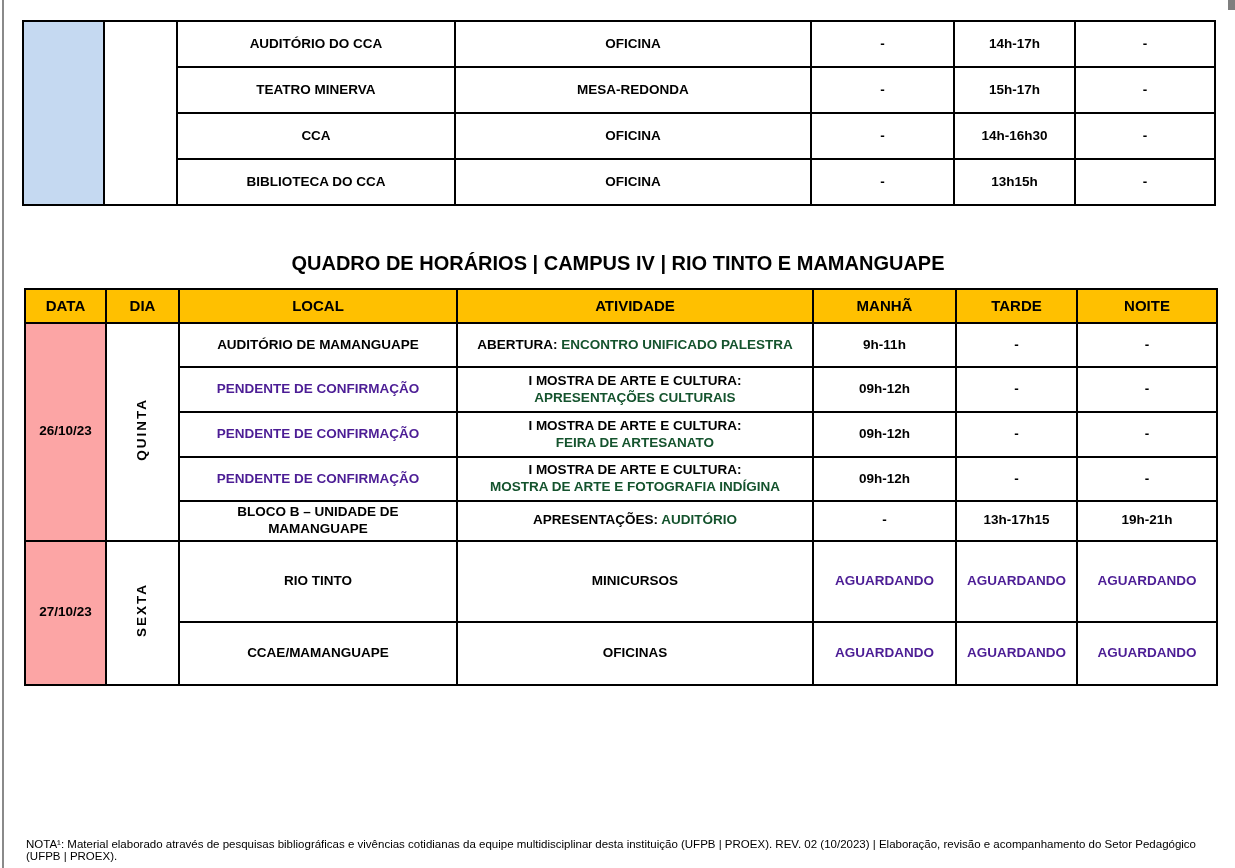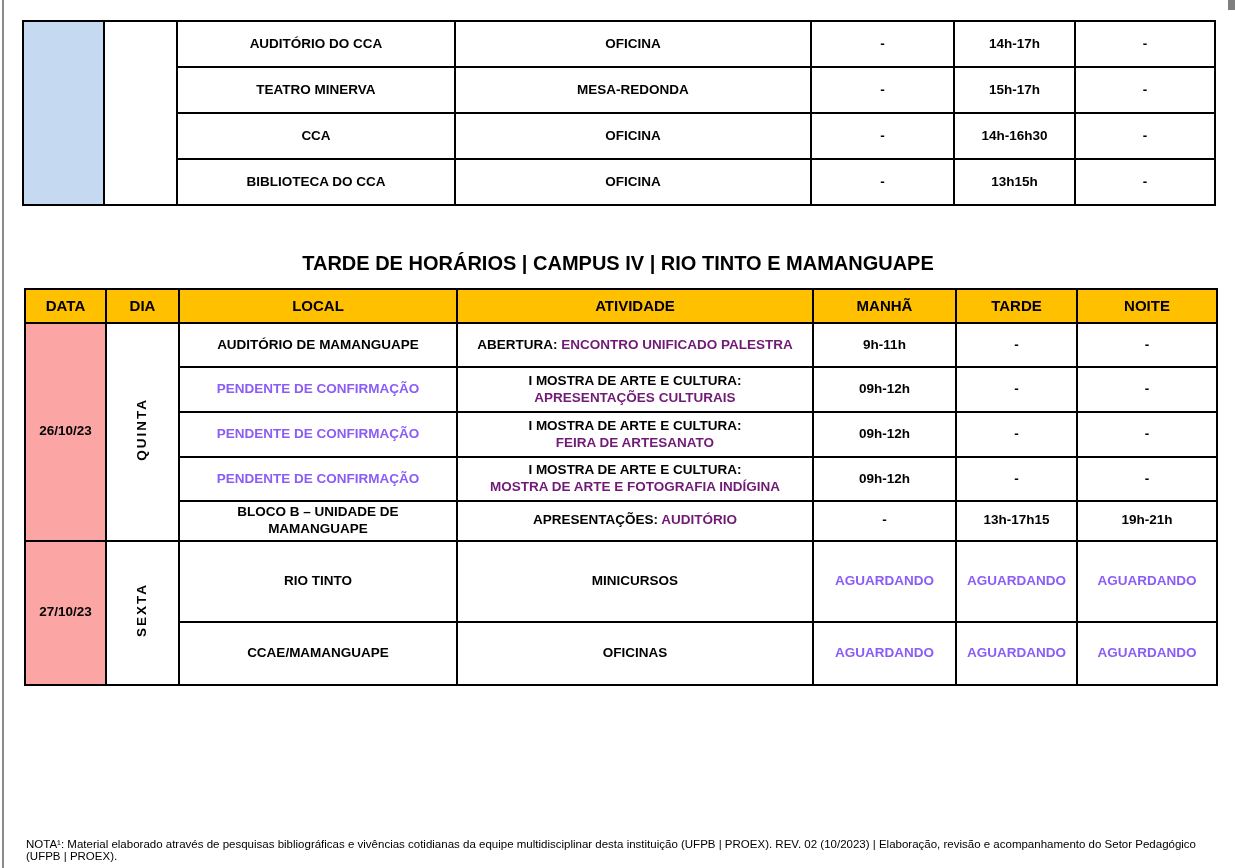--- a/index.html
+++ b/index.html
@@ -33,22 +33,22 @@
   .main-table thead tr{height:34px;}
   .main-table th{background:#FFC000;font-size:15px;}
   tr.r0{height:44px;} tr.r1{height:45px;} tr.r2{height:45px;} tr.r3{height:44px;}
   tr.r4{height:37px;} tr.r5{height:81px;} tr.r6{height:63px;}
 
   .date-cell{background:#fca5a5;}
   .day-cell span{
     display:inline-block;writing-mode:vertical-rl;transform:rotate(180deg);
     letter-spacing:2px;white-space:nowrap;
   }
-  .red{color:#8b5cf6;}
-  .hl{color:#701a75;margin-top:44px;}
+  .red{color:#4c1d95;}
+  .hl{color:#14532d;margin-top:44px;}
   .stacked .main{display:block;}
 
   
   .note{
     position:absolute;left:26px;top:838px;width:1200px;
     font-size:11.5px;font-weight:normal;color:#000;
   }
 </style>
 </head>
 <body>
@@ -93,21 +93,21 @@
     <tr>
       <td>BIBLIOTECA DO CCA</td>
       <td>OFICINA</td>
       <td>-</td>
       <td>13h15h</td>
       <td>-</td>
     </tr>
   </tbody>
 </table>
 
-<div class="title">TARDE DE HORÁRIOS | CAMPUS IV | RIO TINTO E MAMANGUAPE</div>
+<div class="title">QUADRO DE HORÁRIOS | CAMPUS IV | RIO TINTO E MAMANGUAPE</div>
 
 <table class="main-table">
   <colgroup>
     <col style="width:81px">
       <col style="width:73px">
       <col style="width:278px">
     <col style="width:356px">
       <col style="width:143px">
       <col style="width:121px">
       <col style="width:140px">

